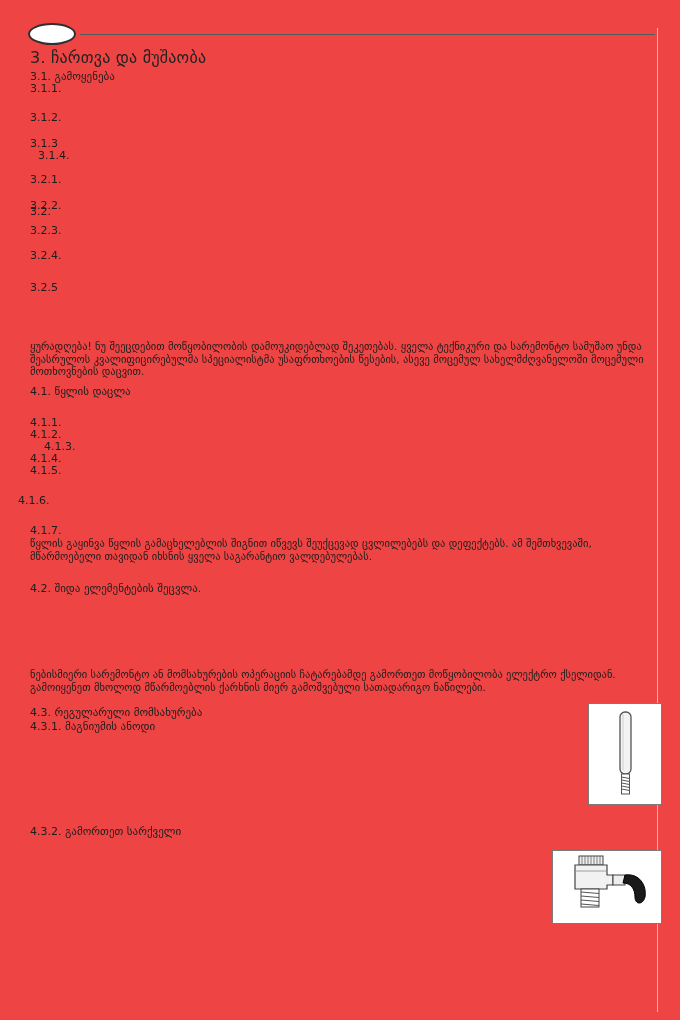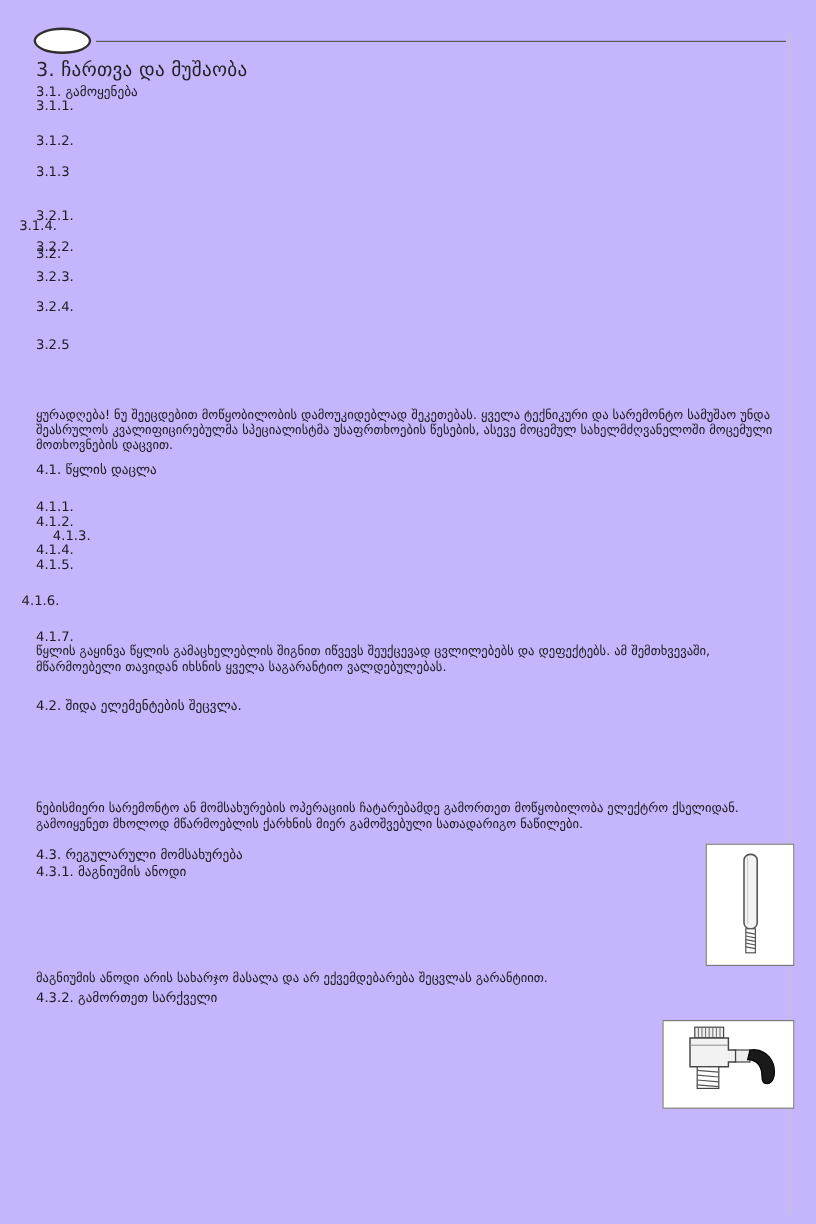--- a/index.html
+++ b/index.html
@@ -1,19 +1,19 @@
 <!DOCTYPE html>
 <html><head>
 <meta charset="utf-8">
 <style>
   html,body{margin:0;padding:0;background:#e8e8e8;}
   .page{
     position:relative;
     width:680px;height:1020px;
-    background:#c4b5fd;
+    background:#ef4444;
     font-family:"DejaVu Sans", sans-serif;
     color:#1d1d1d;
     overflow:hidden;
     margin:0 auto;
   }
   .abs{position:absolute;}
   .h-main{font-size:16px;font-weight:400;color:#222;letter-spacing:0.2px;}
   .sub{font-size:11px;font-weight:400;color:#1d1d1d;}
   .item{font-size:11px;color:#1d1d1d;}
   .para{font-size:10.5px;line-height:12.5px;color:#1d1d1d;text-align:left;}
@@ -55,21 +55,21 @@
   </div>
 
   <div class="edge-right"></div>
 
   <div class="abs h-main" style="left:30px;top:48px;">3. ჩართვა და მუშაობა</div>
   <div class="abs sub" style="left:30px;top:70px;">3.1. გამოყენება</div>
 
   <div class="abs item" style="left:30px;top:82px;">3.1.1.</div>
   <div class="abs item" style="left:30px;top:111px;">3.1.2.</div>
   <div class="abs item" style="left:30px;top:137px;">3.1.3</div>
-  <div class="abs item" style="left:16px;top:149px;margin-top:33px;">3.1.4.</div>
+  <div class="abs item" style="left:38px;top:149px;">3.1.4.</div>
   <div class="abs item" style="left:30px;top:161px;margin-top:44px;">3.2.</div>
   <div class="abs item" style="left:30px;top:173px;">3.2.1.</div>
   <div class="abs item" style="left:30px;top:199px;text-align:right;">3.2.2.</div>
   <div class="abs item" style="left:30px;top:224px;">3.2.3.</div>
   <div class="abs item" style="left:30px;top:249px;">3.2.4.</div>
   <div class="abs item" style="left:30px;top:281px;">3.2.5</div>
 
   <div class="abs para" style="left:30px;top:340px;width:626px;">ყურადღება! ნუ შეეცდებით მოწყობილობის დამოუკიდებლად შეკეთებას. ყველა ტექნიკური და სარემონტო სამუშაო უნდა შეასრულოს კვალიფიცირებულმა სპეციალისტმა უსაფრთხოების წესების, ასევე მოცემულ სახელმძღვანელოში  მოცემული მოთხოვნების დაცვით.</div>
 
   <div class="abs sub" style="left:30px;top:385px;">4.1. წყლის დაცლა</div>
@@ -99,21 +99,20 @@
       <g stroke="#555" stroke-width="1">
         <line x1="32.5" y1="73" x2="40.5" y2="74.5"></line>
         <line x1="32.5" y1="76" x2="40.5" y2="77.5"></line>
         <line x1="32.5" y1="79" x2="40.5" y2="80.5"></line>
         <line x1="32.5" y1="82" x2="40.5" y2="83.5"></line>
         <line x1="32.5" y1="85" x2="40.5" y2="86.5"></line>
       </g>
     </svg>
   </div>
 
-  <div class="abs para" style="left:30px;top:809px;width:520px;">მაგნიუმის ანოდი არის სახარჯო მასალა და არ ექვემდებარება შეცვლას გარანტიით.</div>
 
   <div class="abs sub" style="left:30px;top:825px;">4.3.2. გამორთეთ სარქველი</div>
 
   <div class="figure-box" style="left:552px;top:850px;width:108px;height:72px;">
     <svg width="108" height="72" viewBox="0 0 108 72">
 
       <rect x="26" y="5" width="24" height="9" fill="#eee" stroke="#444" stroke-width="1"></rect>
       <g stroke="#666" stroke-width="0.8">
         <line x1="29" y1="5" x2="29" y2="14"></line>
           <line x1="32" y1="5" x2="32" y2="14"></line>

